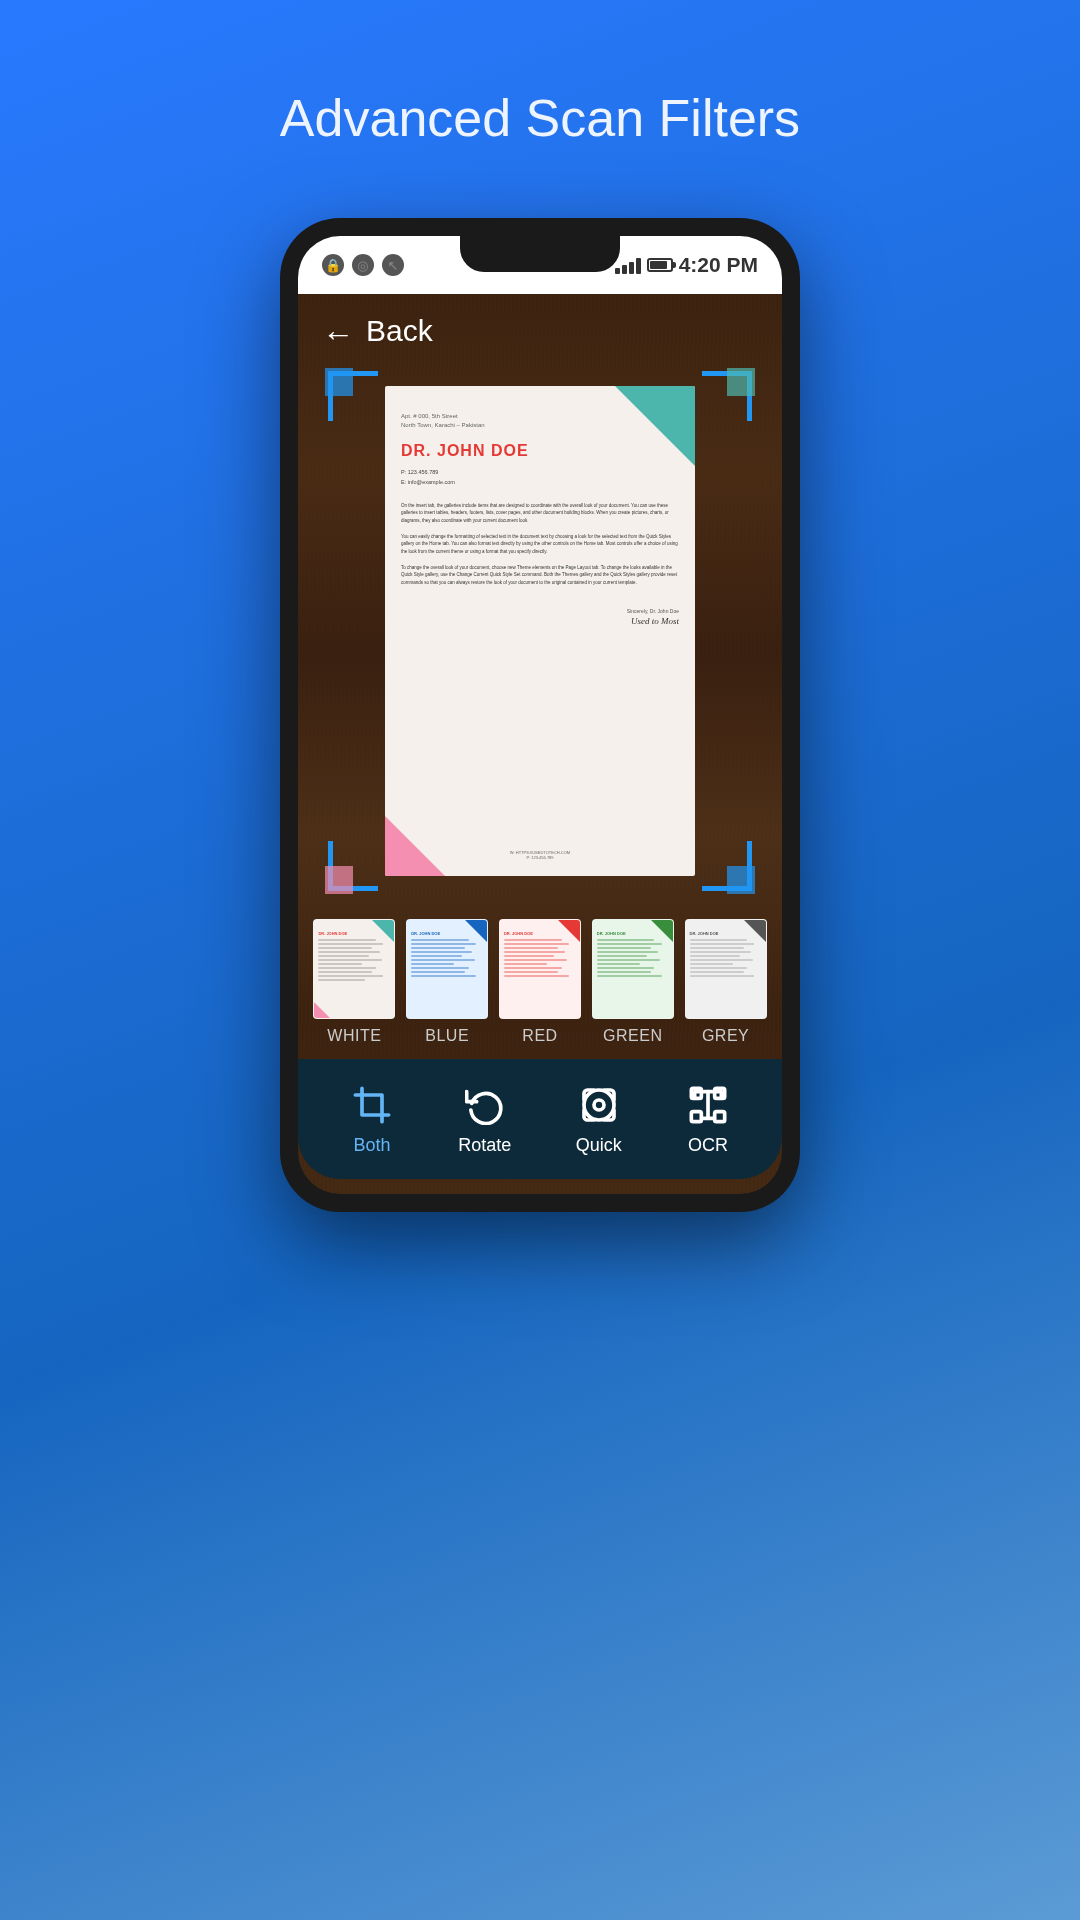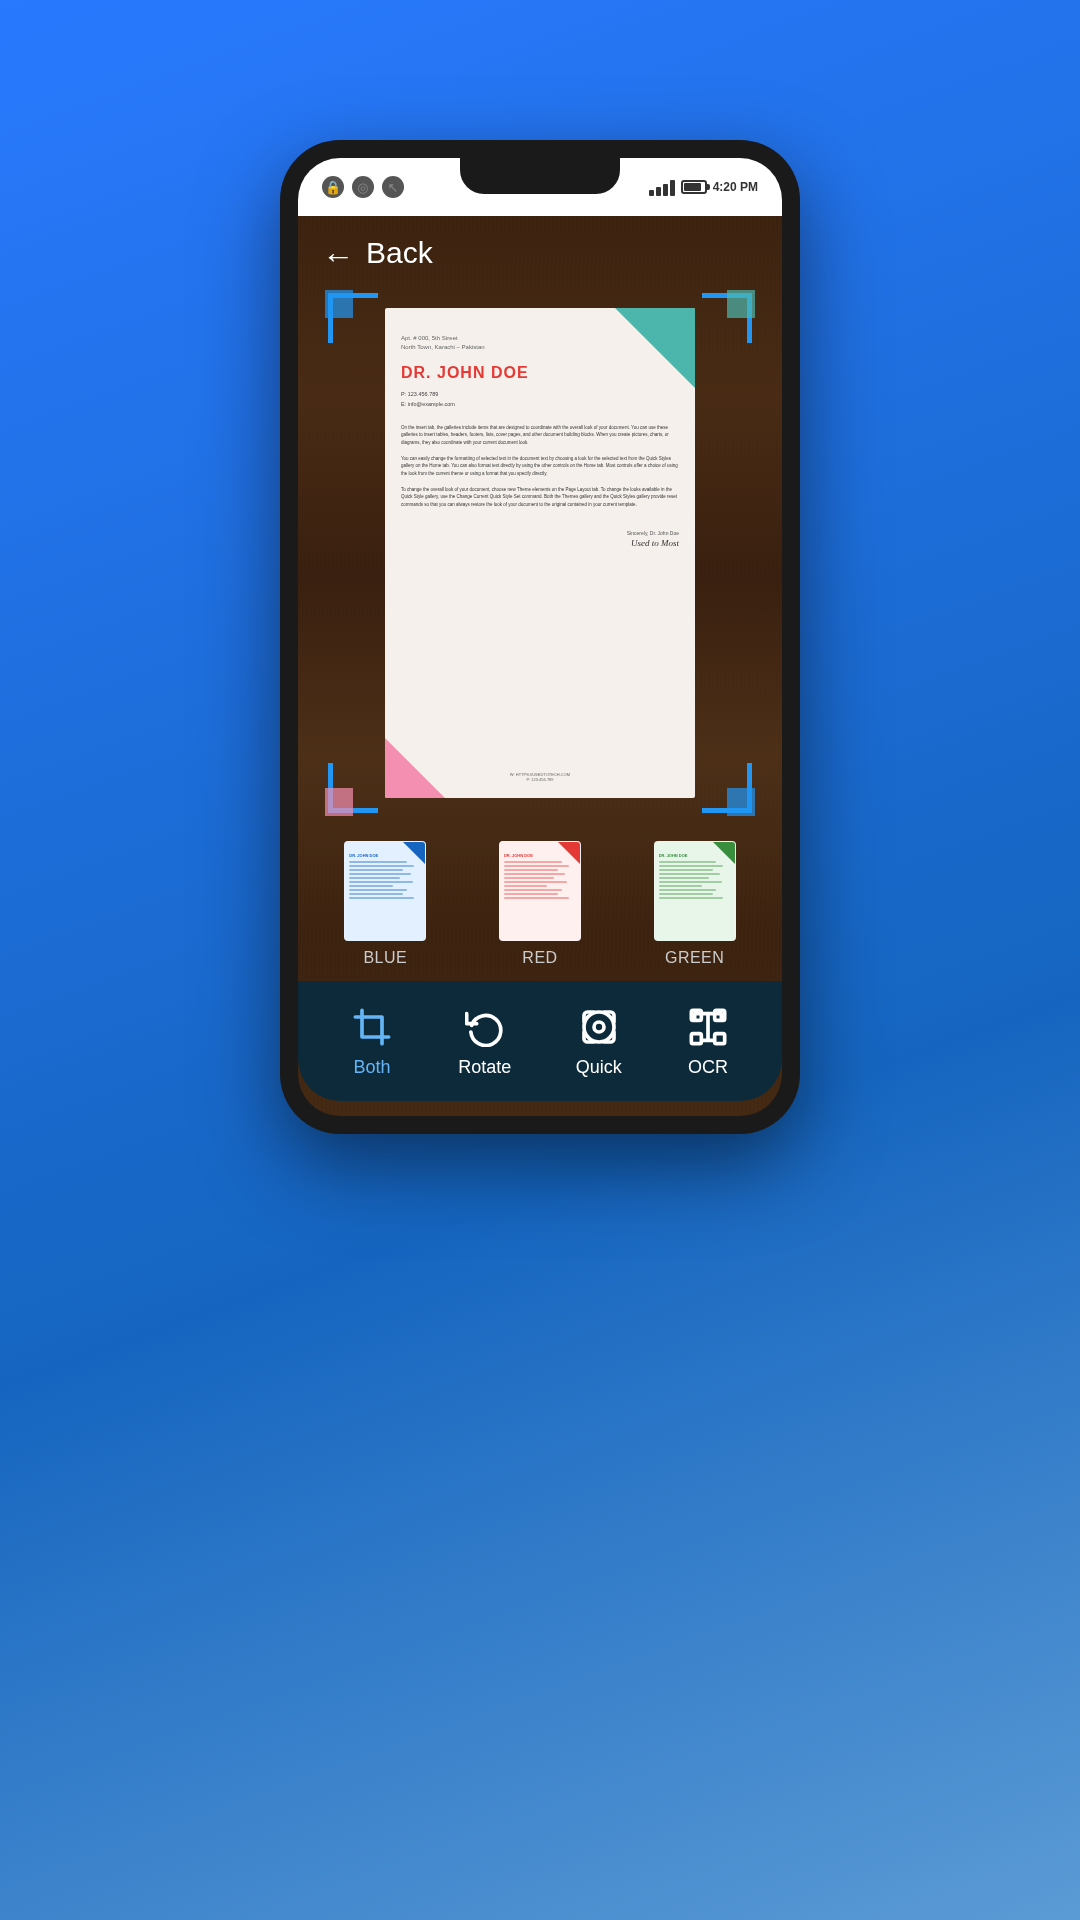--- a/index.html
+++ b/index.html
@@ -406,20 +406,21 @@
       stroke: #64b5f6;
     }
     .toolbar-btn.active .toolbar-label {
       color: #64b5f6;
     }
   </style>
 </head>
 <body>
 
 <div class="header-section">
+  <p class="header-subtitle">Advanced Scan Filters</p>
 </div>
 
 <div class="phone-wrapper">
   <div class="phone-outer">
 
     <div class="phone-notch-bar">
       <div class="notch"></div>
       <div class="status-left">
         <div class="status-icon" style="font-size:13px;">🔒</div>
         <div class="status-icon" style="font-size:13px;">◎</div>
@@ -428,21 +429,21 @@
       <div class="status-right">
         <div class="signal-bars">
           <div class="signal-bar" style="height:6px;"></div>
           <div class="signal-bar" style="height:9px;"></div>
           <div class="signal-bar" style="height:12px;"></div>
           <div class="signal-bar" style="height:16px;"></div>
         </div>
         <div class="battery-icon">
           <div class="battery-fill"></div>
         </div>
-        <span style="font-size:12px;">4:20 PM</span>
+        <span style="font-size:21px;">4:20 PM</span>
       </div>
     </div>
 
     <div class="phone-screen phone-screen-bg">
 
       <div class="back-bar">
         <span class="back-arrow">←</span>
         <span class="back-label">Back</span>
       </div>
 
@@ -478,20 +479,43 @@
             <div class="doc-signature-name">Used to Most</div>
           </div>
 
           <div class="doc-footer" style="white-space:pre-line;">W: HTTPS://USEDTOTECH.COM
 P: 123.456.789</div>
         </div>
       </div>
 
       <div class="filter-strip">
 
+        <div class="filter-item">
+          <div class="filter-thumb" style="background:#f5f0eb;">
+            <div class="thumb-doc">
+              <div style="position:absolute;top:0;right:0;width:0;height:0;border-left:22px solid transparent;border-top:22px solid #4db6ac;"></div>
+              <div style="font-size:4px;font-weight:900;color:#e53935;margin-top:6px;margin-bottom:3px;">DR. JOHN DOE</div>
+              <div class="thumb-lines">
+                <div class="thumb-line" style="background:#888;width:80%;"></div>
+                <div class="thumb-line" style="background:#888;width:90%;"></div>
+                <div class="thumb-line" style="background:#888;width:75%;"></div>
+                <div class="thumb-line" style="background:#888;width:85%;"></div>
+                <div class="thumb-line" style="background:#888;width:70%;"></div>
+                <div class="thumb-line" style="background:#888;width:88%;"></div>
+                <div class="thumb-line" style="background:#888;width:60%;"></div>
+                <div class="thumb-line" style="background:#888;width:80%;"></div>
+                <div class="thumb-line" style="background:#888;width:75%;"></div>
+                <div class="thumb-line" style="background:#888;width:90%;"></div>
+                <div class="thumb-line" style="background:#888;width:65%;"></div>
+              </div>
+              <div style="position:absolute;bottom:0;left:0;width:0;height:0;border-right:16px solid transparent;border-bottom:16px solid #f48fb1;"></div>
+            </div>
+          </div>
+          <span class="filter-label">WHITE</span>
+        </div>
 
         <div class="filter-item">
           <div class="filter-thumb" style="background:#e3f0ff;">
             <div class="thumb-doc">
               <div style="position:absolute;top:0;right:0;width:0;height:0;border-left:22px solid transparent;border-top:22px solid #1565c0;"></div>
               <div style="font-size:4px;font-weight:900;color:#1565c0;margin-top:6px;margin-bottom:3px;">DR. JOHN DOE</div>
               <div class="thumb-lines">
                 <div class="thumb-line" style="background:#1565c0;width:80%;"></div>
                 <div class="thumb-line" style="background:#1565c0;width:90%;"></div>
                 <div class="thumb-line" style="background:#1565c0;width:75%;"></div>
@@ -545,20 +569,41 @@
                 <div class="thumb-line" style="background:#388e3c;width:60%;"></div>
                 <div class="thumb-line" style="background:#388e3c;width:80%;"></div>
                 <div class="thumb-line" style="background:#388e3c;width:75%;"></div>
                 <div class="thumb-line" style="background:#388e3c;width:90%;"></div>
               </div>
             </div>
           </div>
           <span class="filter-label">GREEN</span>
         </div>
 
+        <div class="filter-item">
+          <div class="filter-thumb" style="background:#f0f0f0;">
+            <div class="thumb-doc">
+              <div style="position:absolute;top:0;right:0;width:0;height:0;border-left:22px solid transparent;border-top:22px solid #555555;"></div>
+              <div style="font-size:4px;font-weight:900;color:#555;margin-top:6px;margin-bottom:3px;">DR. JOHN DOE</div>
+              <div class="thumb-lines">
+                <div class="thumb-line" style="background:#999;width:80%;"></div>
+                <div class="thumb-line" style="background:#999;width:90%;"></div>
+                <div class="thumb-line" style="background:#999;width:75%;"></div>
+                <div class="thumb-line" style="background:#999;width:85%;"></div>
+                <div class="thumb-line" style="background:#999;width:70%;"></div>
+                <div class="thumb-line" style="background:#999;width:88%;"></div>
+                <div class="thumb-line" style="background:#999;width:60%;"></div>
+                <div class="thumb-line" style="background:#999;width:80%;"></div>
+                <div class="thumb-line" style="background:#999;width:75%;"></div>
+                <div class="thumb-line" style="background:#999;width:90%;"></div>
+              </div>
+            </div>
+          </div>
+          <span class="filter-label">GREY</span>
+        </div>
       </div>
 
       <div class="bottom-toolbar">
 
         <div class="toolbar-btn active">
           <div class="toolbar-icon">
             <svg viewBox="0 0 24 24">
               <polyline points="6 2 6 18 22 18"></polyline>
               <polyline points="2 6 18 6 18 22"></polyline>
             </svg>

